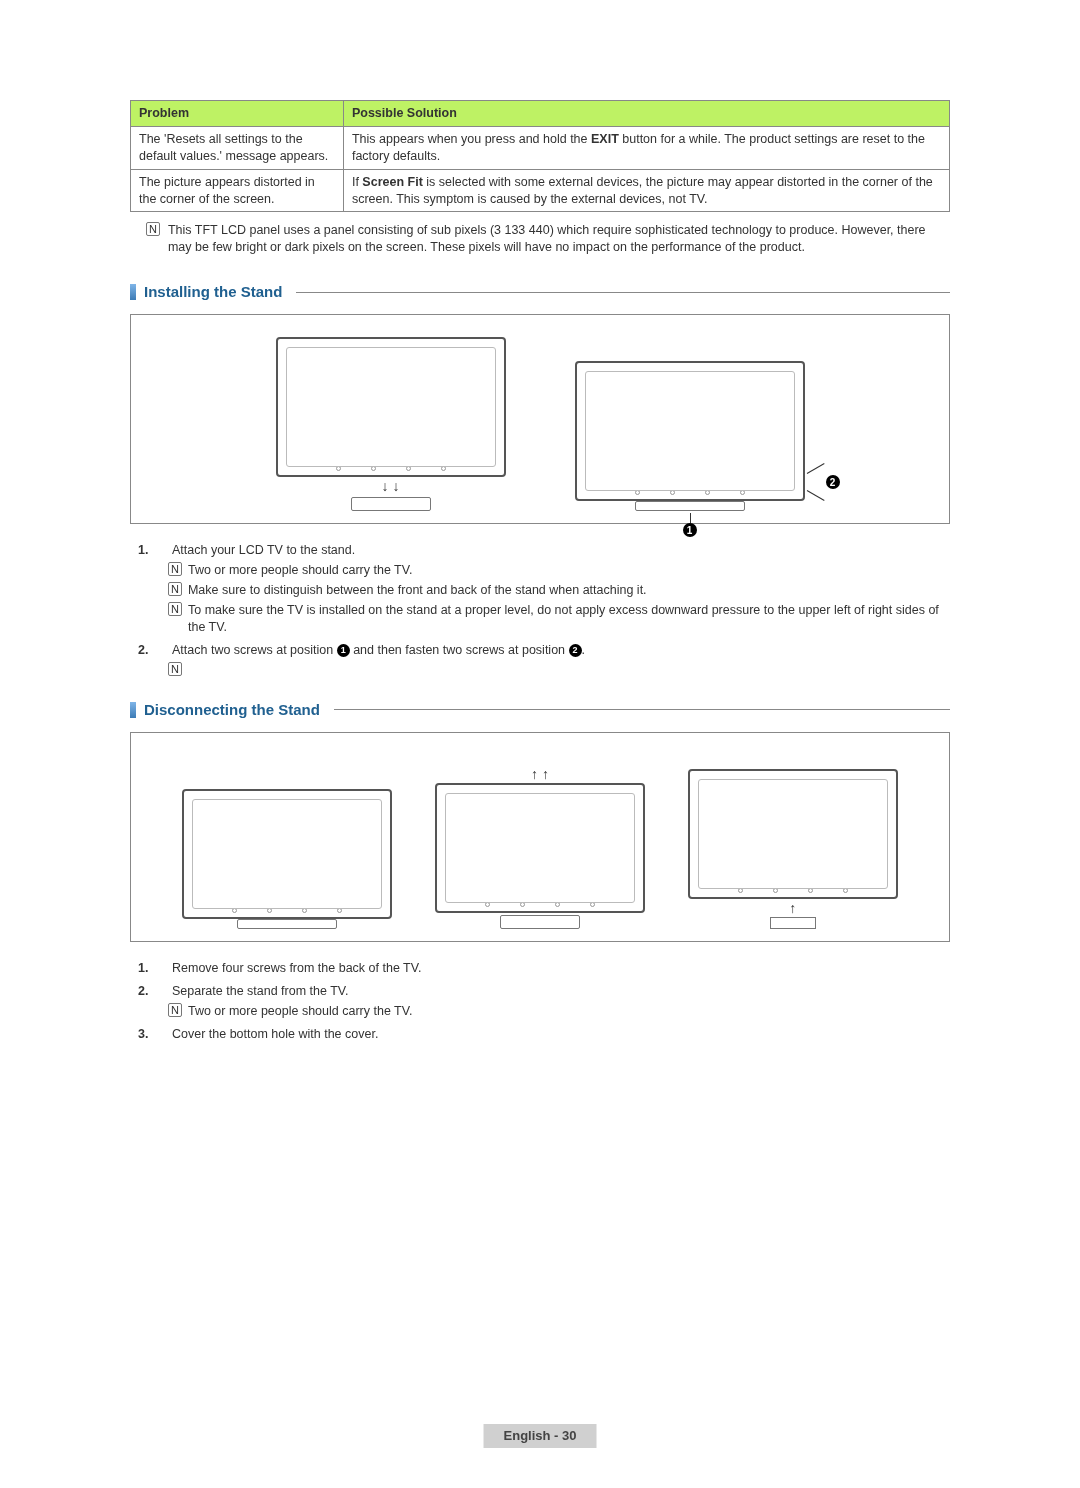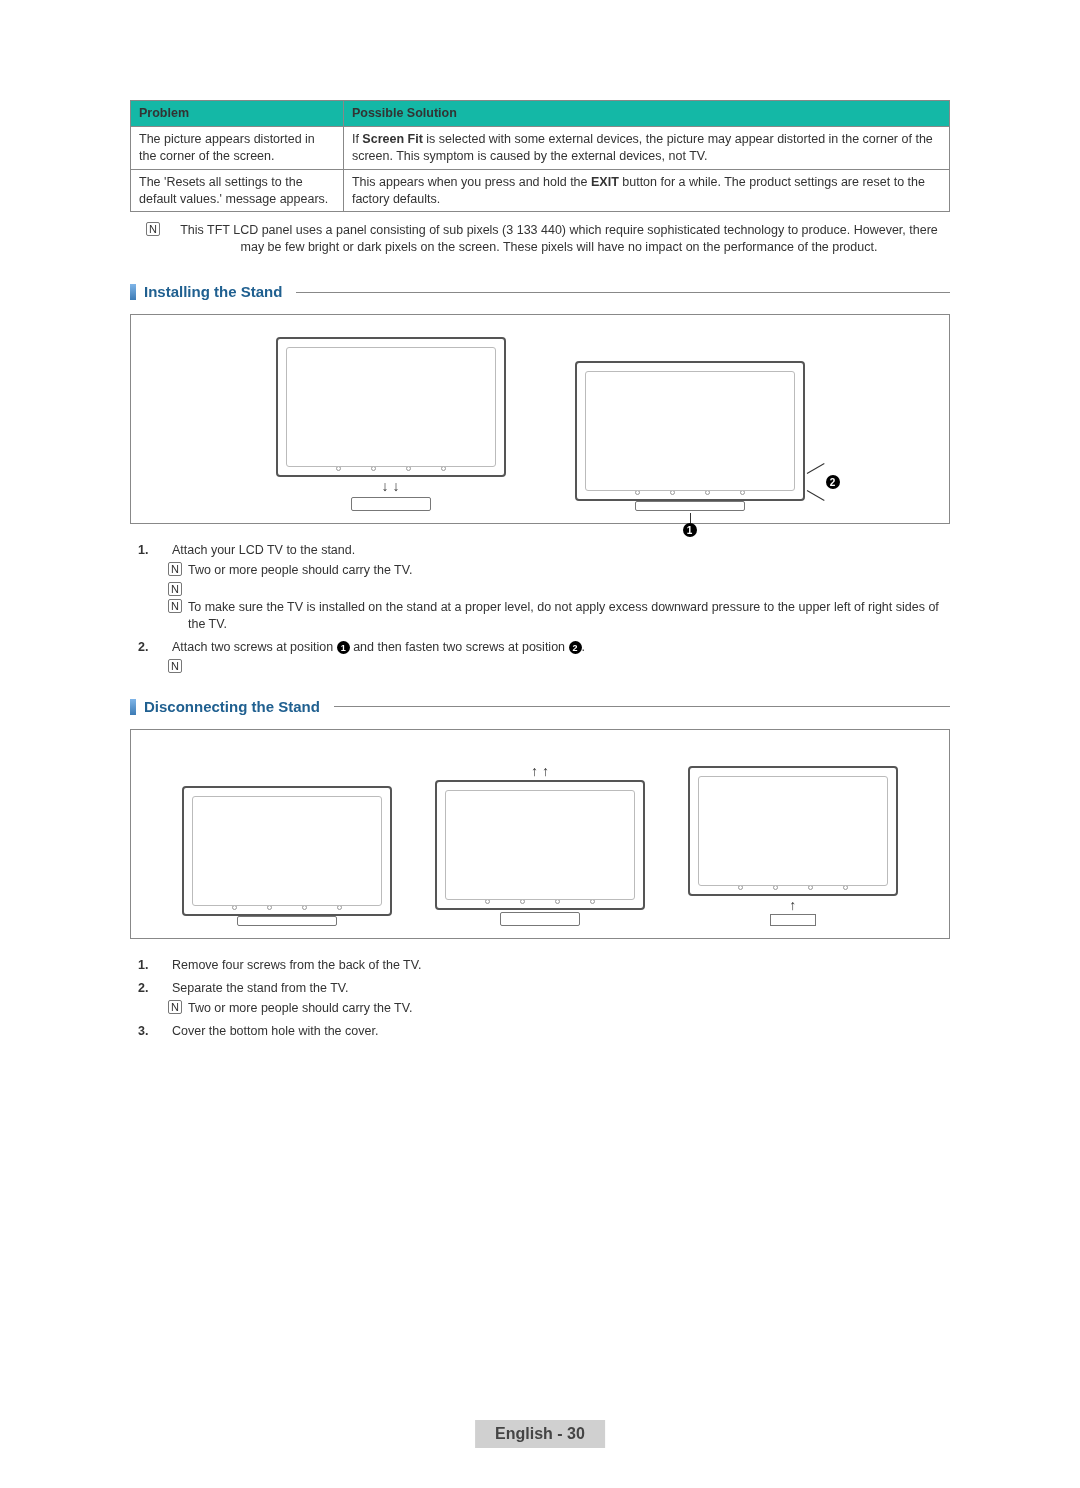--- a/index.html
+++ b/index.html
@@ -20,27 +20,27 @@
     margin-bottom: 8px;
   }
   table.troubleshoot th, table.troubleshoot td {
     border: 1px solid #888;
     padding: 4px 8px;
     text-align: left;
     font-size: 12.5px;
     vertical-align: top;
   }
   table.troubleshoot th {
-    background: #14b8a6;
+    background: #bef264;
     font-weight: bold;
   }
   table.troubleshoot td.problem-col { width: 26%; }
   .note-row { display: flex; gap: 8px; padding: 2px 0 2px 16px; }
   .note-icon { flex: 0 0 auto; font-size: 11px; border: 1px solid #777; padding: 0 2px; border-radius: 2px; height: 14px; line-height:12px;}
-  .note-text { flex: 1; font-size: 12.5px; text-align: center; }
+  .note-text { flex: 1; font-size: 12.5px; }
   .section-head {
     display: flex;
     align-items: center;
     gap: 8px;
     margin-top: 24px;
     margin-bottom: 12px;
   }
   .section-marker {
     width: 6px;
     height: 16px;
@@ -90,46 +90,46 @@
   ol.steps > li .step-text{font-weight:normal;margin-left:20px;}
   .sub-note { display:flex; gap:6px; padding-left:16px; font-weight: normal; margin-top:3px; font-size:12.5px;}
   .circled{display:inline-flex;width:13px;height:13px;border-radius:50%;background:#000;color:#fff;font-size:9px;align-items:center;justify-content:center;font-weight:bold;vertical-align:middle;}
   .footer {
     position: absolute;
     bottom: 40px;
     left: 50%;
     transform: translateX(-50%);
     background: #d0d0d0;
     padding: 3px 20px;
-    font-size: 16px;
+    font-size: 13px;
     font-weight: bold;
     color:#444;
   }
 </style>
 </head>
 <body>
 
 <table class="troubleshoot">
   <tbody>
       <tr>
     <th>Problem</th>
     <th>Possible Solution</th>
   </tr>
   <tr>
+    <td class="problem-col">The 'Resets all settings to the default values.' message appears.</td>
+    <td>
+      <span>This appears when you press and hold the </span><b>EXIT</b><span> button for a while. The product settings are reset to the factory defaults.</span>
+    </td>
+  </tr>
+  <tr>
     <td class="problem-col">The picture appears distorted in the corner of the screen.</td>
     <td>
       <span>If </span><b>Screen Fit</b><span> is selected with some external devices, the picture may appear distorted in the corner of the screen. This symptom is caused by the external devices, not TV.</span>
     </td>
   </tr>
-  <tr>
-    <td class="problem-col">The 'Resets all settings to the default values.' message appears.</td>
-    <td>
-      <span>This appears when you press and hold the </span><b>EXIT</b><span> button for a while. The product settings are reset to the factory defaults.</span>
-    </td>
-  </tr>
 </tbody>
   </table>
 
 <div class="note-row">
   <span class="note-icon">N</span>
   <span class="note-text">This TFT LCD panel uses a panel consisting of sub pixels (3 133 440) which require sophisticated technology to produce. However, there may be few bright or dark pixels on the screen. These pixels will have no impact on the performance of the product.</span>
 </div>
 
 <div class="section-head">
   <div class="section-marker"></div>
@@ -177,20 +177,21 @@
 
 <ol class="steps">
   <li>
     <span class="step-text">Attach your LCD TV to the stand.</span>
     <div class="sub-note">
         <span class="note-icon">N</span>
         <span>Two or more people should carry the TV.</span>
       </div>
     <div class="sub-note">
         <span class="note-icon">N</span>
+        <span>Make sure to distinguish between the front and back of the stand when attaching it.</span>
       </div>
     <div class="sub-note">
         <span class="note-icon">N</span>
         <span>To make sure the TV is installed on the stand at a proper level, do not apply excess downward pressure to the upper left of right sides of the TV.</span>
       </div>
   </li>
   <li>
     <span class="step-text">
       <span>Attach two screws at position </span><span class="circled">1</span><span> and then fasten two screws at position </span><span class="circled">2</span><span>.</span>
     </span>

